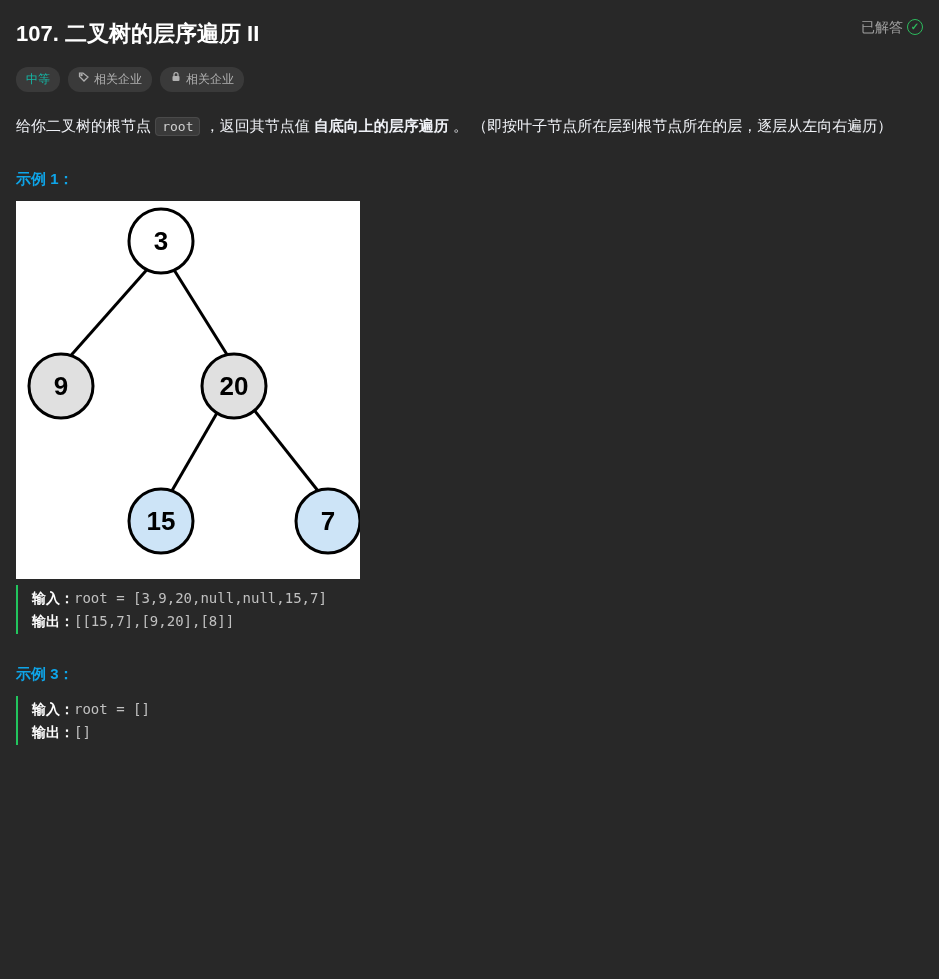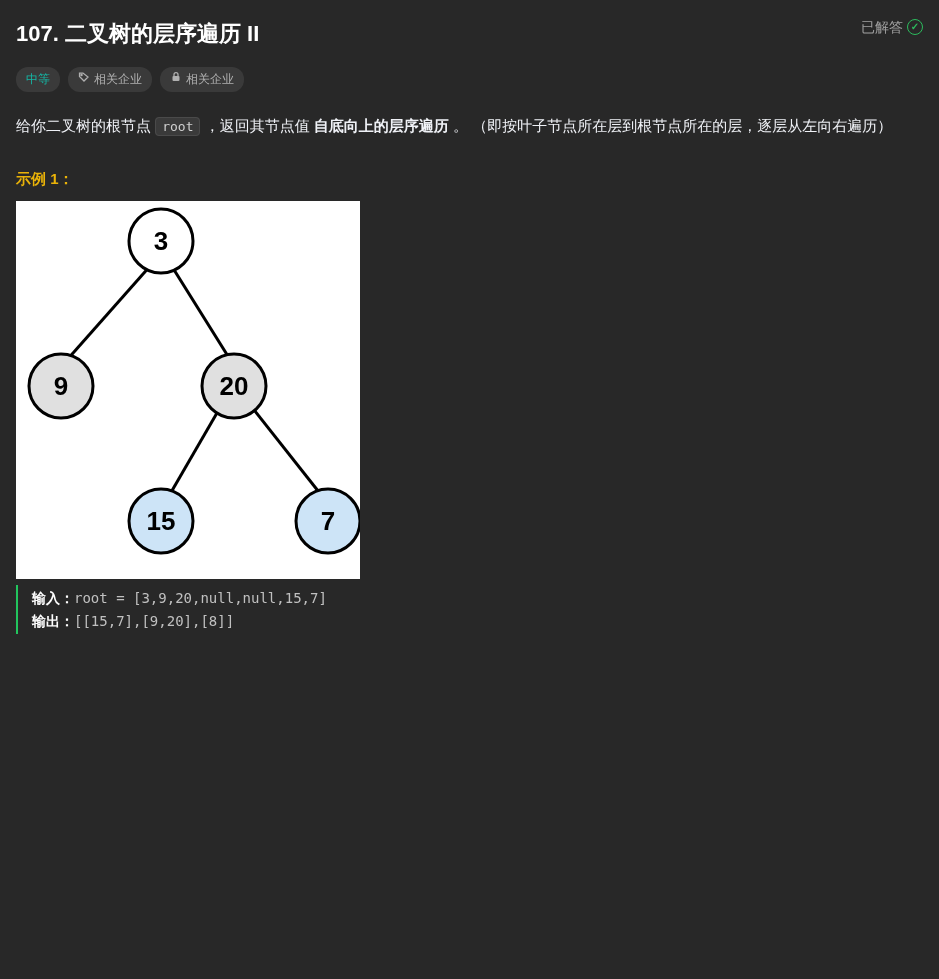--- a/index.html
+++ b/index.html
@@ -78,21 +78,21 @@
     border-radius: 4px;
     font-family: "SF Mono", Consolas, monospace;
     font-size: 13px;
   }
   .desc-bold {
     font-weight: 700;
   }
   .example-label {
     font-weight: 700;
     font-size: 15px;
-    color: #eab308;
+    color: #0ea5e9;
     margin-top: 28px;
     margin-bottom: 10px;
   }
   .tree-diagram {
     background: #fff;
     width: 344px;
     height: 378px;
     position: relative;
     margin-bottom: 6px;
   }
@@ -175,13 +175,21 @@
         <text class="tlabel" x="312" y="320">7</text>
       </svg>
     </div>
     <div class="example-block">
       <div class="io-line"><span class="io-label">输入：</span><span>root = [3,9,20,null,null,15,7]</span></div>
       <div class="io-line"><span class="io-label">输出：</span><span>[[15,7],[9,20],[8]]</span></div>
     </div>
   </div>
 
 
+  <div>
+    <div class="example-label">示例 3：</div>
+
+    <div class="example-block">
+      <div class="io-line"><span class="io-label">输入：</span><span>root = []</span></div>
+      <div class="io-line"><span class="io-label">输出：</span><span>[]</span></div>
+    </div>
+  </div>
 </div>
 
 </body></html>

